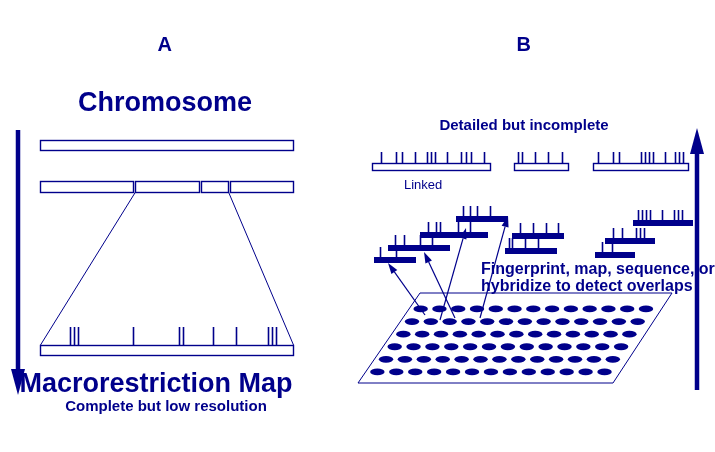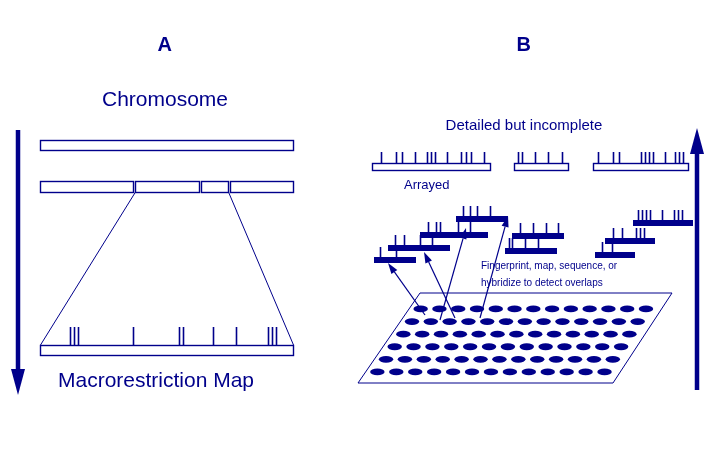--- a/index.html
+++ b/index.html
@@ -27,34 +27,34 @@
     color: #00008B;
     white-space: nowrap;
     font-family: "Liberation Sans", sans-serif;
   }
   .panel-letter {
     font-size: 20px;
     font-weight: bold;
     letter-spacing: 0.5px;
   }
   .title-big {
-    font-size: 21px;
-    font-weight: normal;
+    font-size: 27px;
+    font-weight: bold;
   }
   .title-sub {
     font-size: 15px;
-    font-weight: normal;
+    font-weight: bold;
   }
   .note {
     font-size: 13px;
     font-weight: normal;
   }
   .note-b {
-    font-size: 10px;
-    font-weight: normal;
+    font-size: 16px;
+    font-weight: bold;
   }
   .center {
     transform: translateX(-50%);
   }
 </style>
 </head>
 <body>
 
 <div id="figure">
 
@@ -248,26 +248,27 @@
       <line x1="480" y1="318" x2="505.0881132004071" y2="226.6075876270883" stroke="#00008B" stroke-width="1.2"></line>
       <polygon points="508,216 508.55968733290877,227.5605687615005 501.6165390679055,225.6546064926761" fill="#00008B"></polygon>
     </svg>
 
   <div class="lbl panel-letter center" style="left:165px; top:33px;">A</div>
 
   <div class="lbl title-big center" style="left:165px; top:87px;">Chromosome</div>
 
   <div class="lbl title-big center" style="left:156px; top:368px;">Macrorestriction Map</div>
 
+  <div class="lbl title-sub center" style="left:166px; top:397px;">Complete but low resolution</div>
 
   <div class="lbl panel-letter center" style="left:524px; top:33px;">B</div>
 
 
   <div class="lbl title-sub center" style="left:524px; top:116px;">Detailed but incomplete</div>
 
-  <div class="lbl note" style="left:404px; top:177px;">Arrayed</div>
+  <div class="lbl note" style="left:404px; top:177px;">Linked</div>
 
   <div class="lbl note-b" style="left:481px; top:260px;">Fingerprint, map, sequence, or</div>
 
   <div class="lbl note-b" style="left:481px; top:277px;text-align:right;">hybridize to detect overlaps</div>
 
 
 </div>
 
 </body></html>

